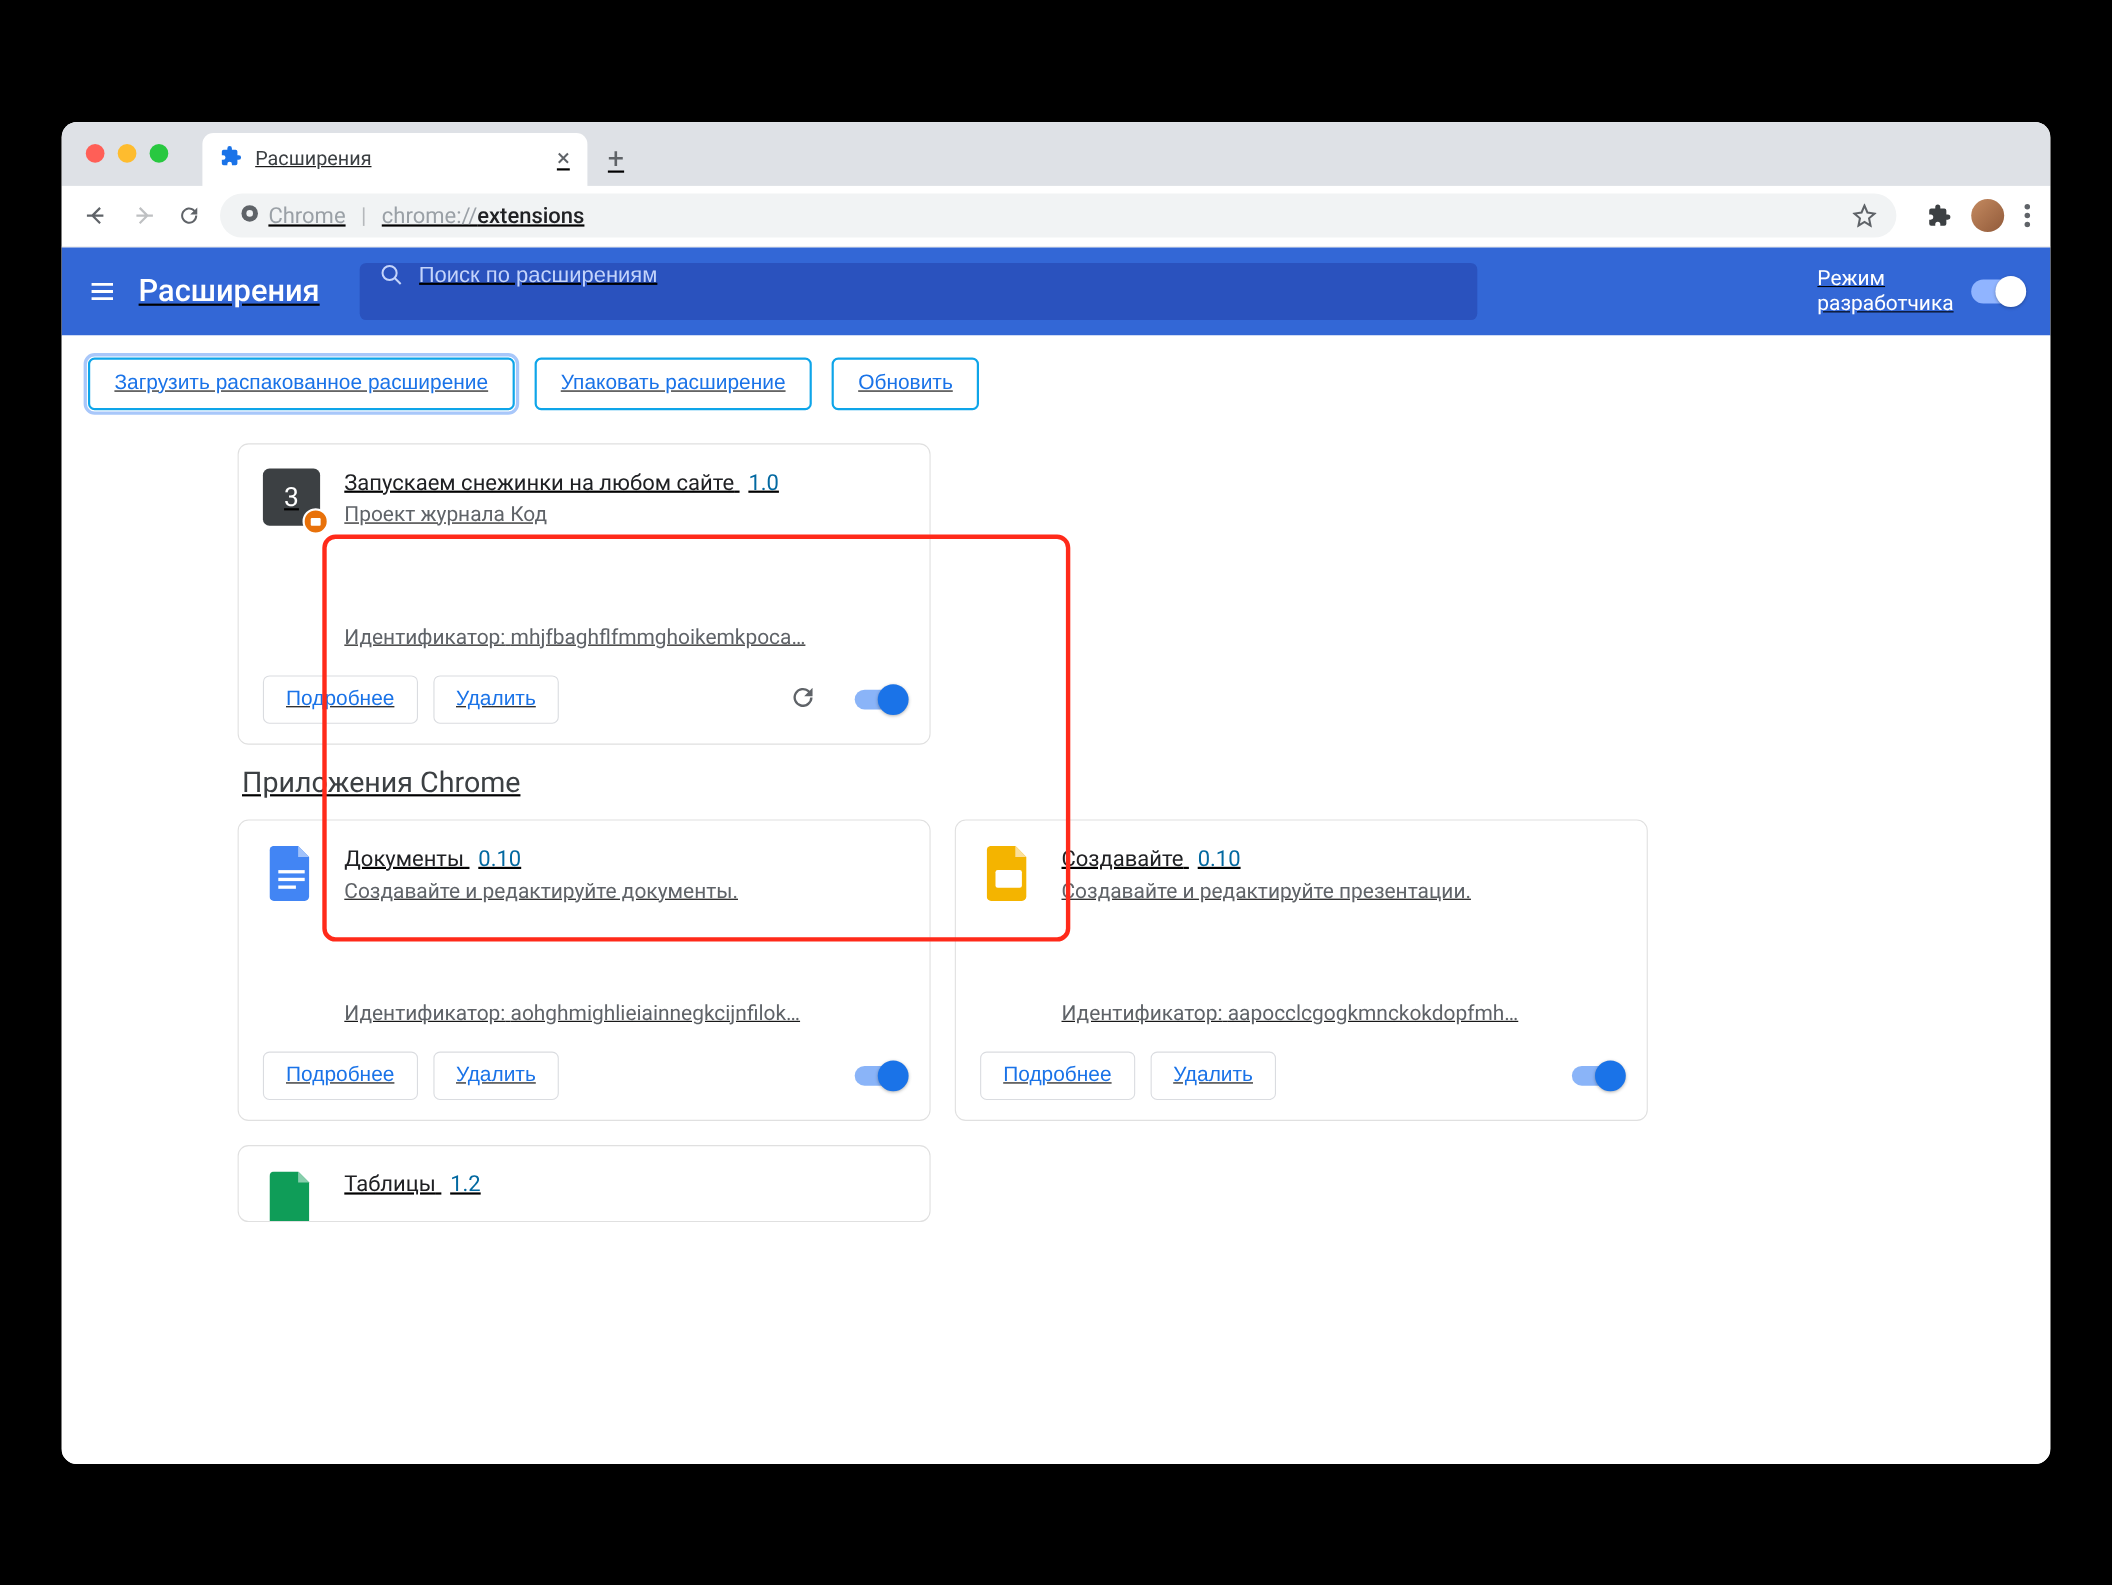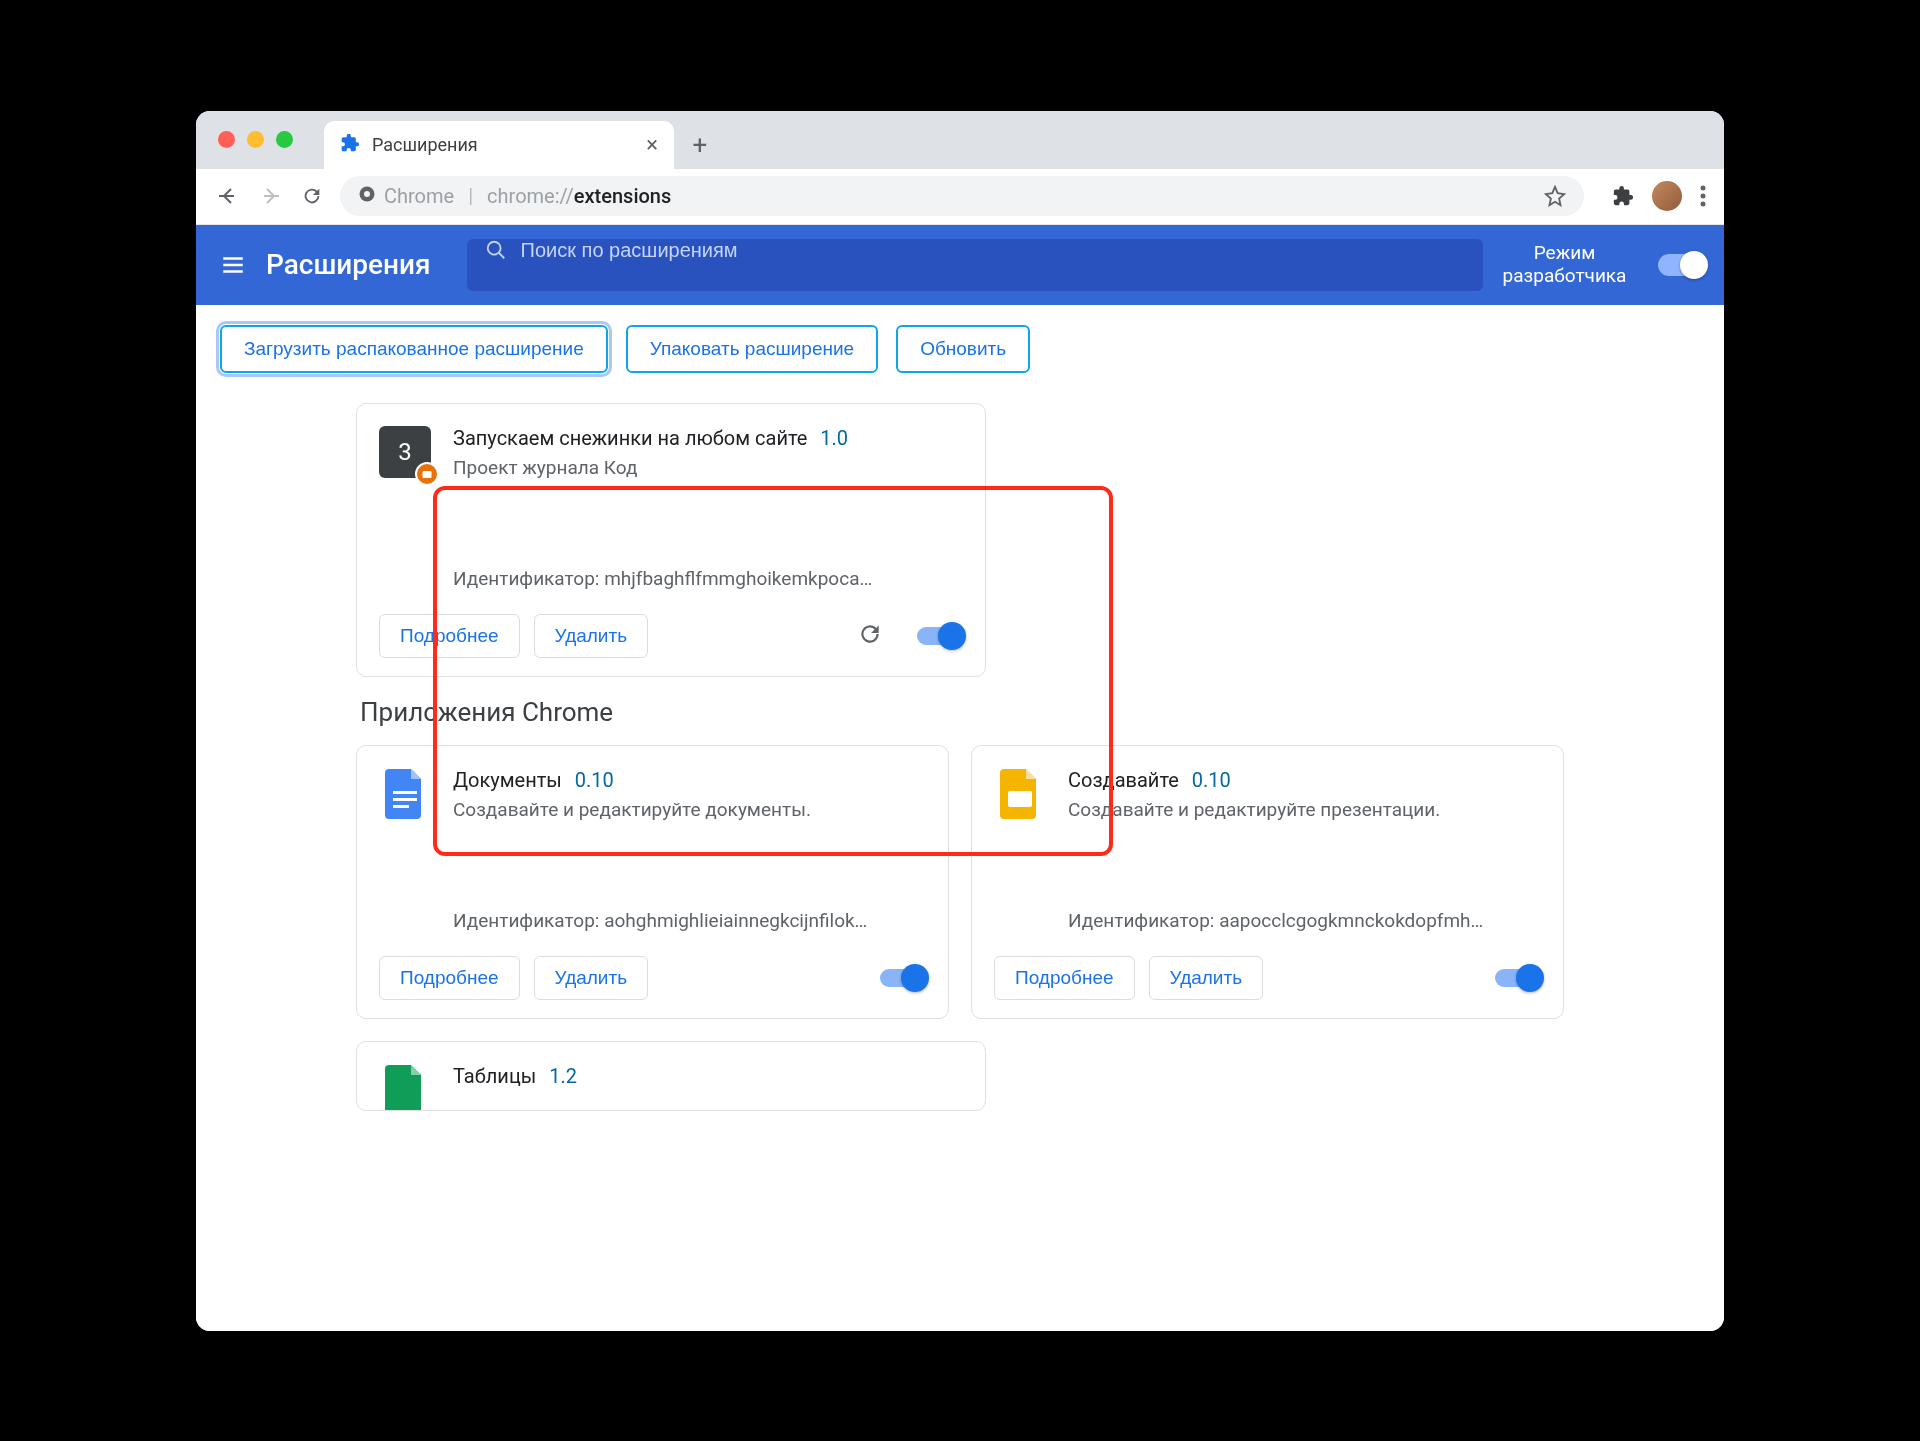--- a/index.html
+++ b/index.html
@@ -6,27 +6,28 @@
   body {
     background: #000;
     width: 1920px;
     height: 1441px;
     font-family: -apple-system, BlinkMacSystemFont, "Segoe UI", Roboto, Arial, sans-serif;
     display: flex;
     align-items: center;
     justify-content: center;
   }
   .window {
-    width: 1528px;
+    width: 1808px;
     height: 1220px;
     background: #fff;
     border-radius: 14px;
     overflow: hidden;
     box-shadow: 0 10px 40px rgba(0,0,0,.35);
     position: relative;
+    text-decoration: underline;
   }
   
   .tabbar {
     height: 58px;
     background: #dee1e6;
     display: flex;
     align-items: flex-end;
     padding-left: 18px;
     position: relative;
   }
@@ -119,23 +120,23 @@
     color:#c4d4fb;
   }
   .search-wrap input{
     background:transparent;border:none;outline:none;color:#fff;font-size:20px;flex:1;
   }
   .search-wrap input::placeholder{color:#c4d4fb}
   .dev-mode{
     margin-left:auto;
     display:flex;
     align-items:center;
-    gap:32px;
+    gap:16px;
     font-size:19px;
-    text-align:center;
+    text-align:left;
     line-height:1.2;
   }
   .toggle{
     width:48px;height:22px;background:#90b4ff;border-radius:20px;position:relative;
   }
   .toggle .knob{
     position:absolute;right:-2px;top:-3px;width:28px;height:28px;background:#fff;border-radius:50%;
     box-shadow:0 1px 3px rgba(0,0,0,.3);
   }
   .toggle.on .knob{background:#fff}

